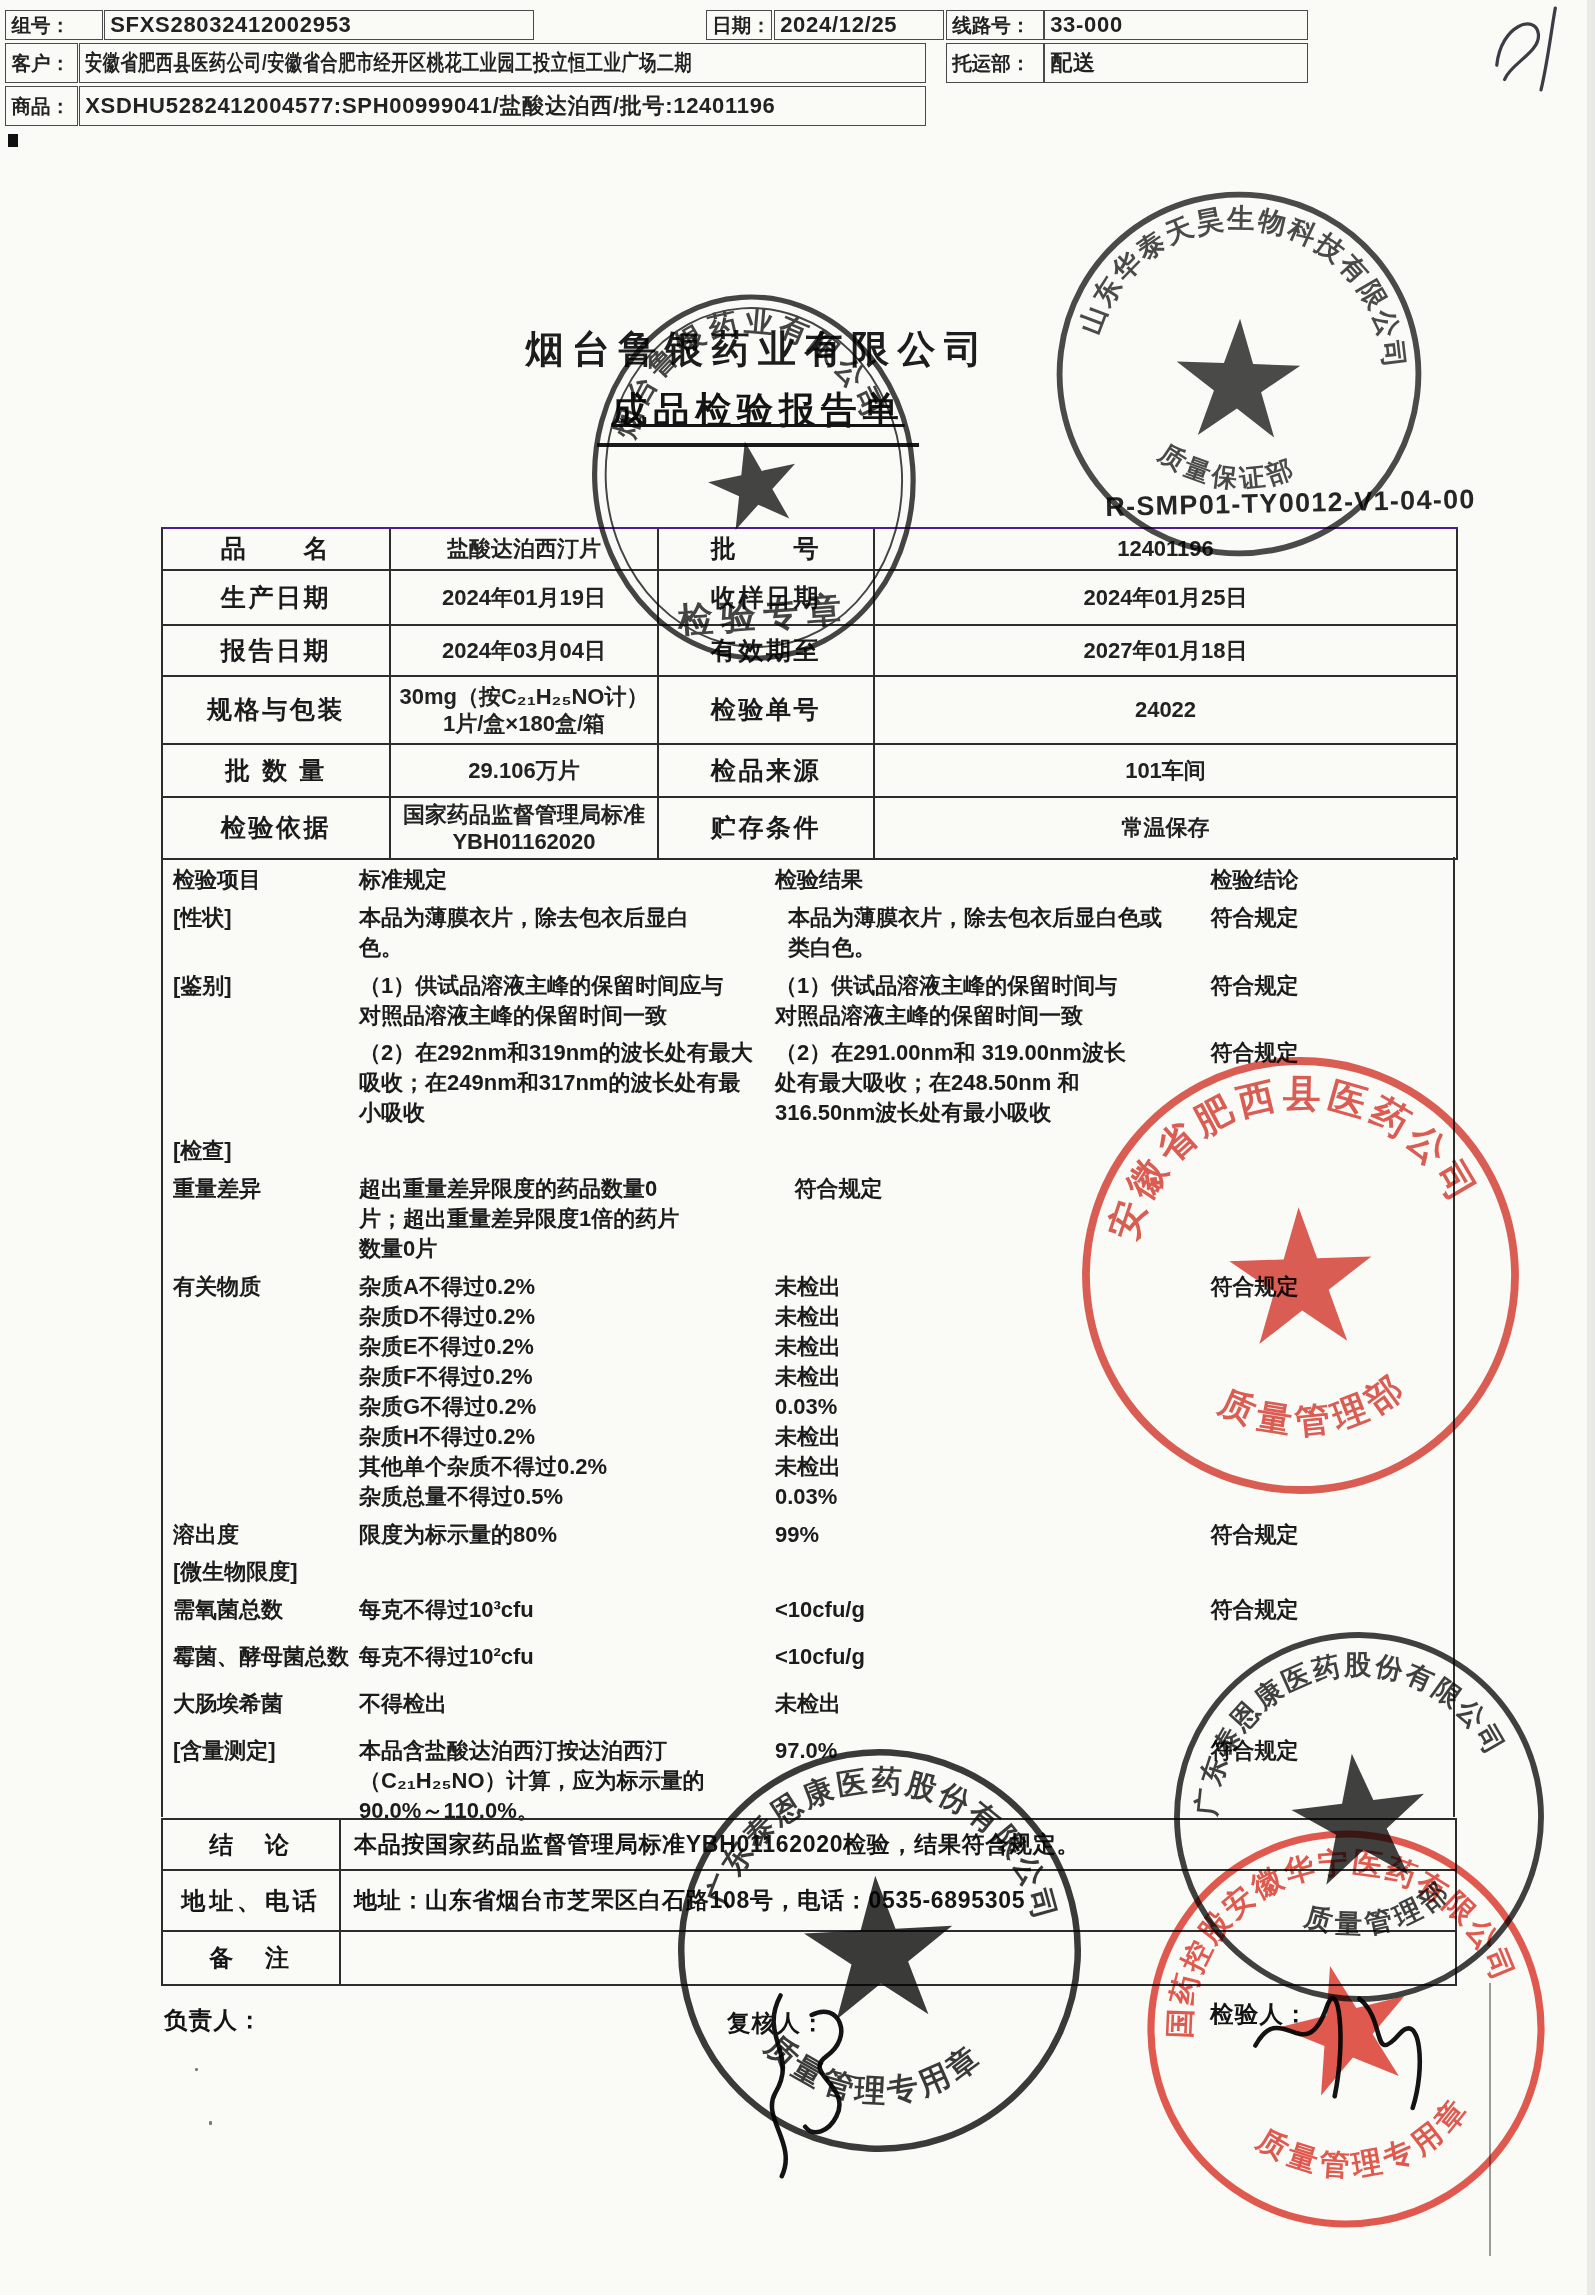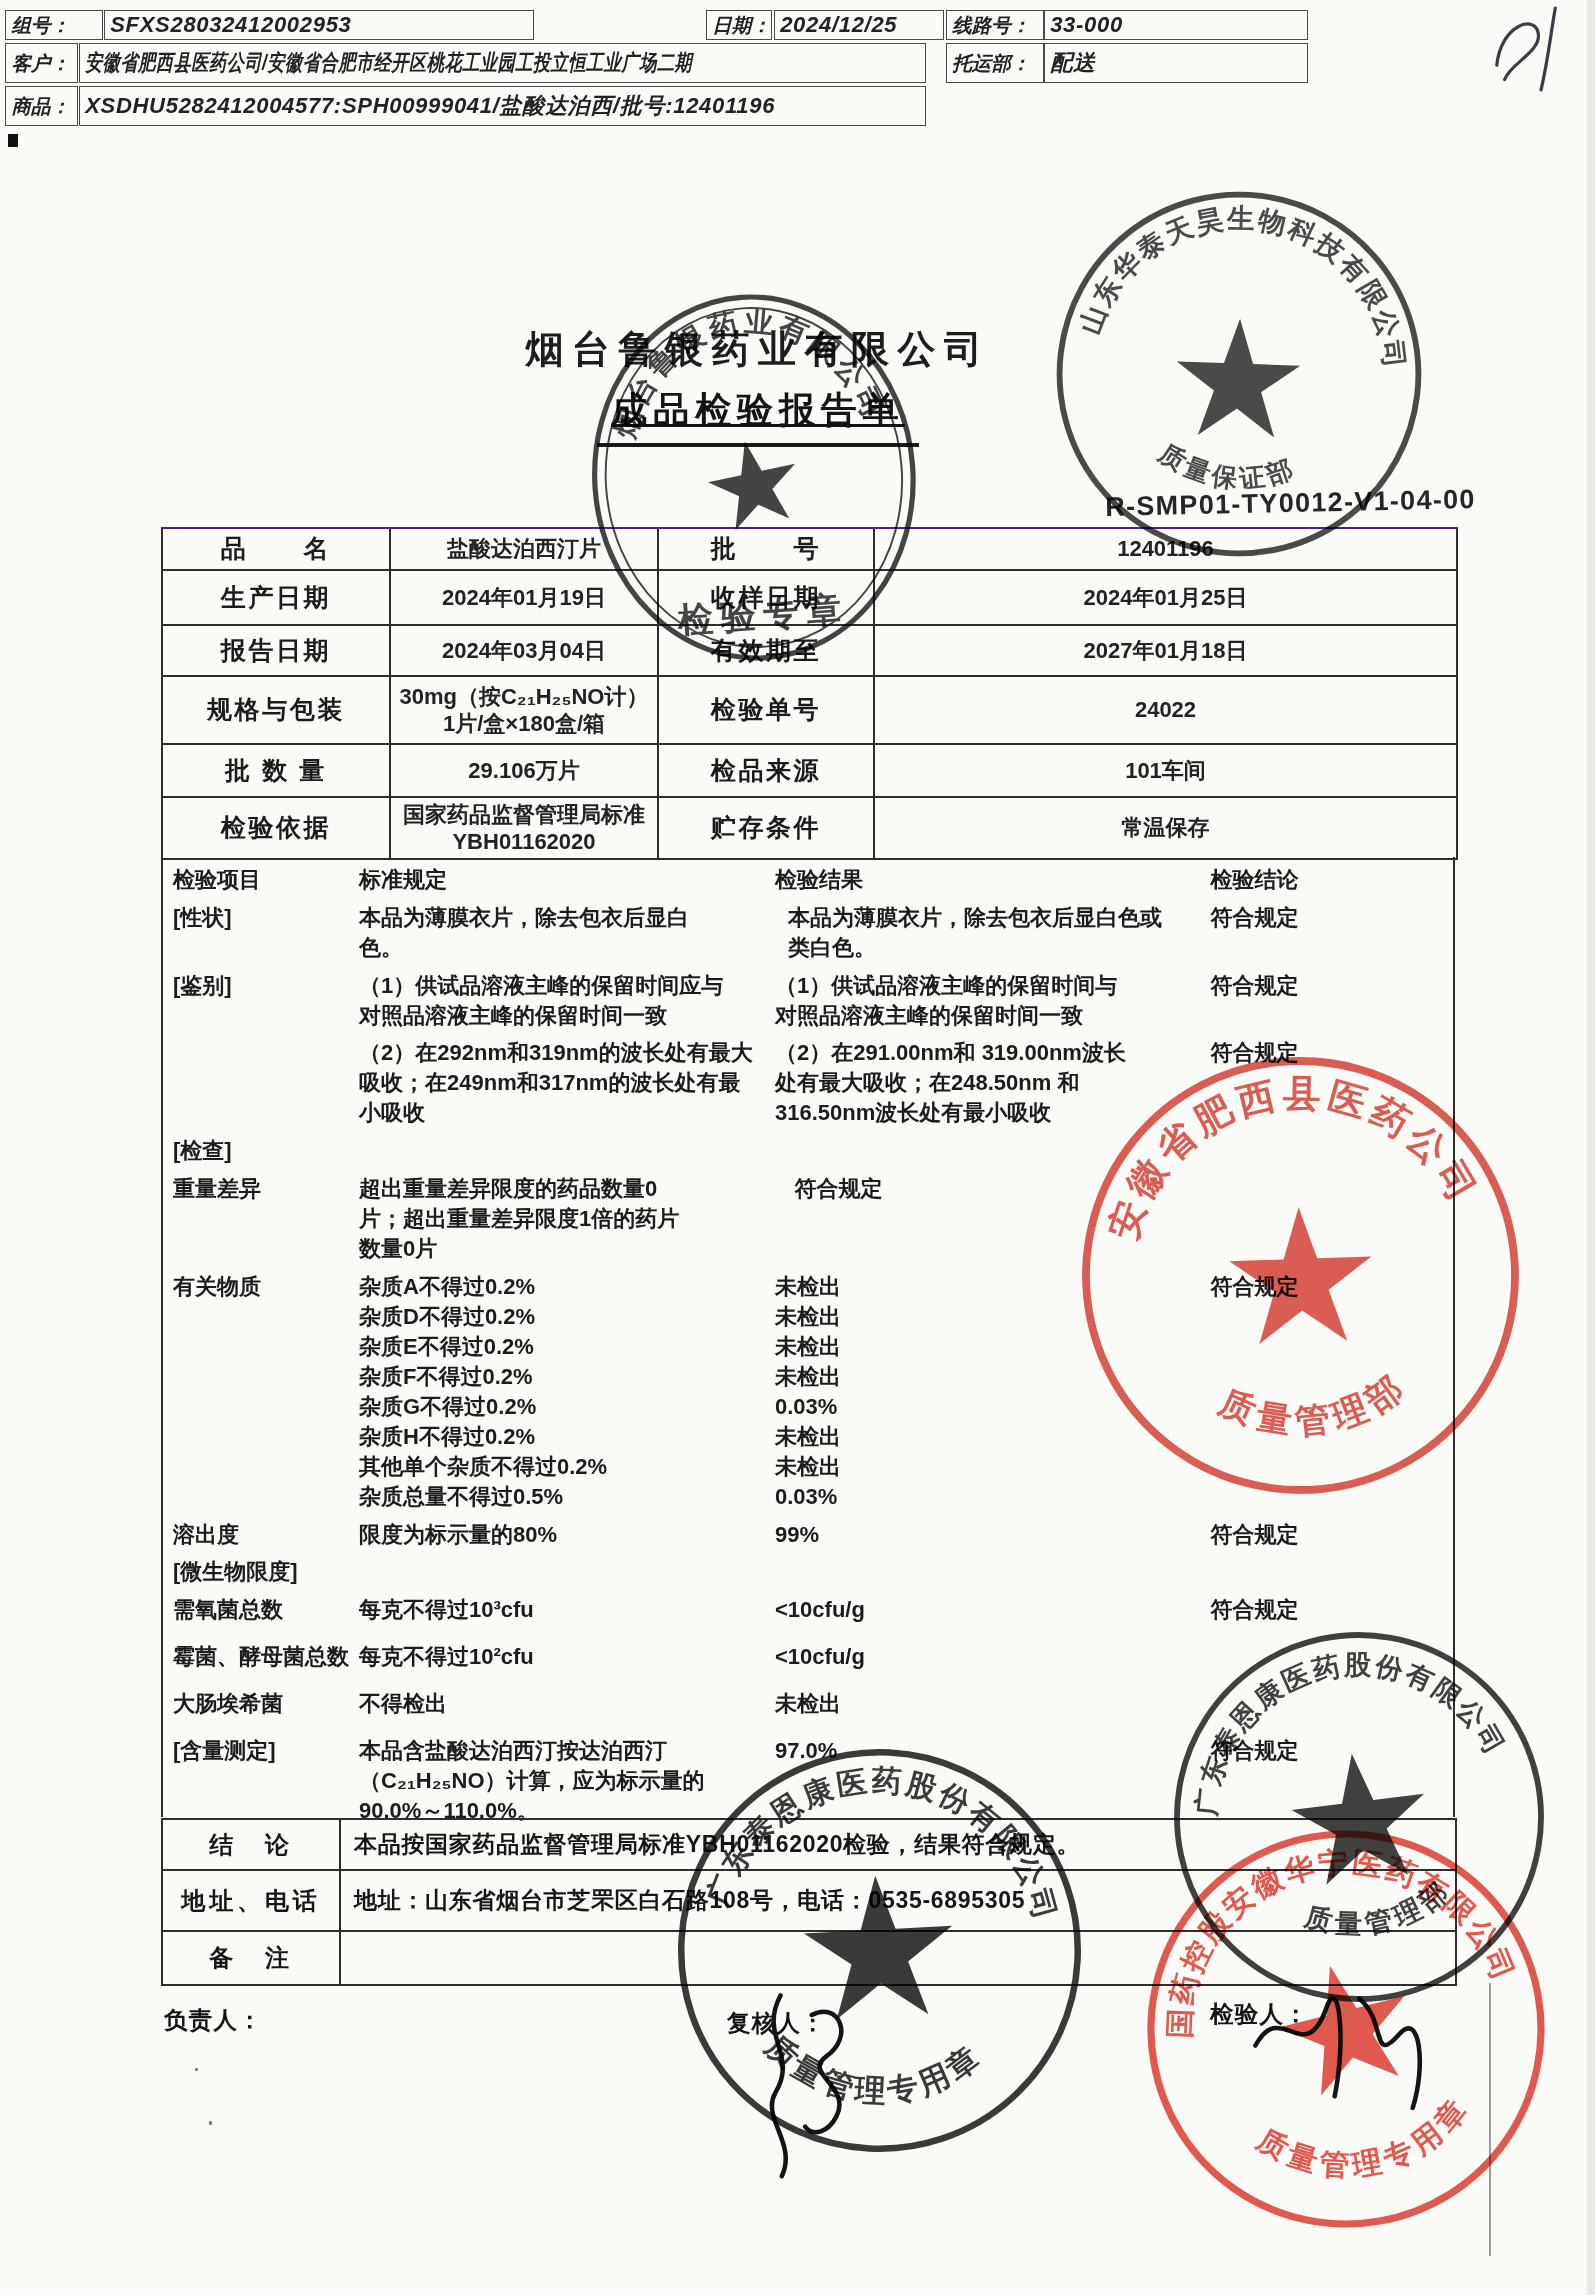--- a/index.html
+++ b/index.html
@@ -8,21 +8,21 @@
     background:#fafaf7;
     font-family:"Liberation Sans","DejaVu Sans",sans-serif;
     color:#161616;
     -webkit-font-smoothing:antialiased;
   }
   .abs{position:absolute;}
   
   .hbox{
     position:absolute;border:1.3px solid #4a4a4a;display:flex;align-items:center;
     font-size:19.5px;font-weight:600;color:#222;padding:0 5.2px;box-sizing:border-box;
-    background:transparent;white-space:nowrap;font-style:italic;
+    background:transparent;white-space:nowrap;
   }
   .hval{font-size:22px;font-weight:700;letter-spacing:0.7px;}
   .squeeze{transform:scaleX(0.78);transform-origin:left center;}
   
   .company-name{
     position:absolute;left:758px;top:324px;transform:translateX(-50%);
     font-size:38px;font-weight:600;letter-spacing:8.5px;color:#1d1d1d;white-space:nowrap;
   }
   .report-title{
     position:absolute;left:758px;top:386px;transform:translateX(-50%);

